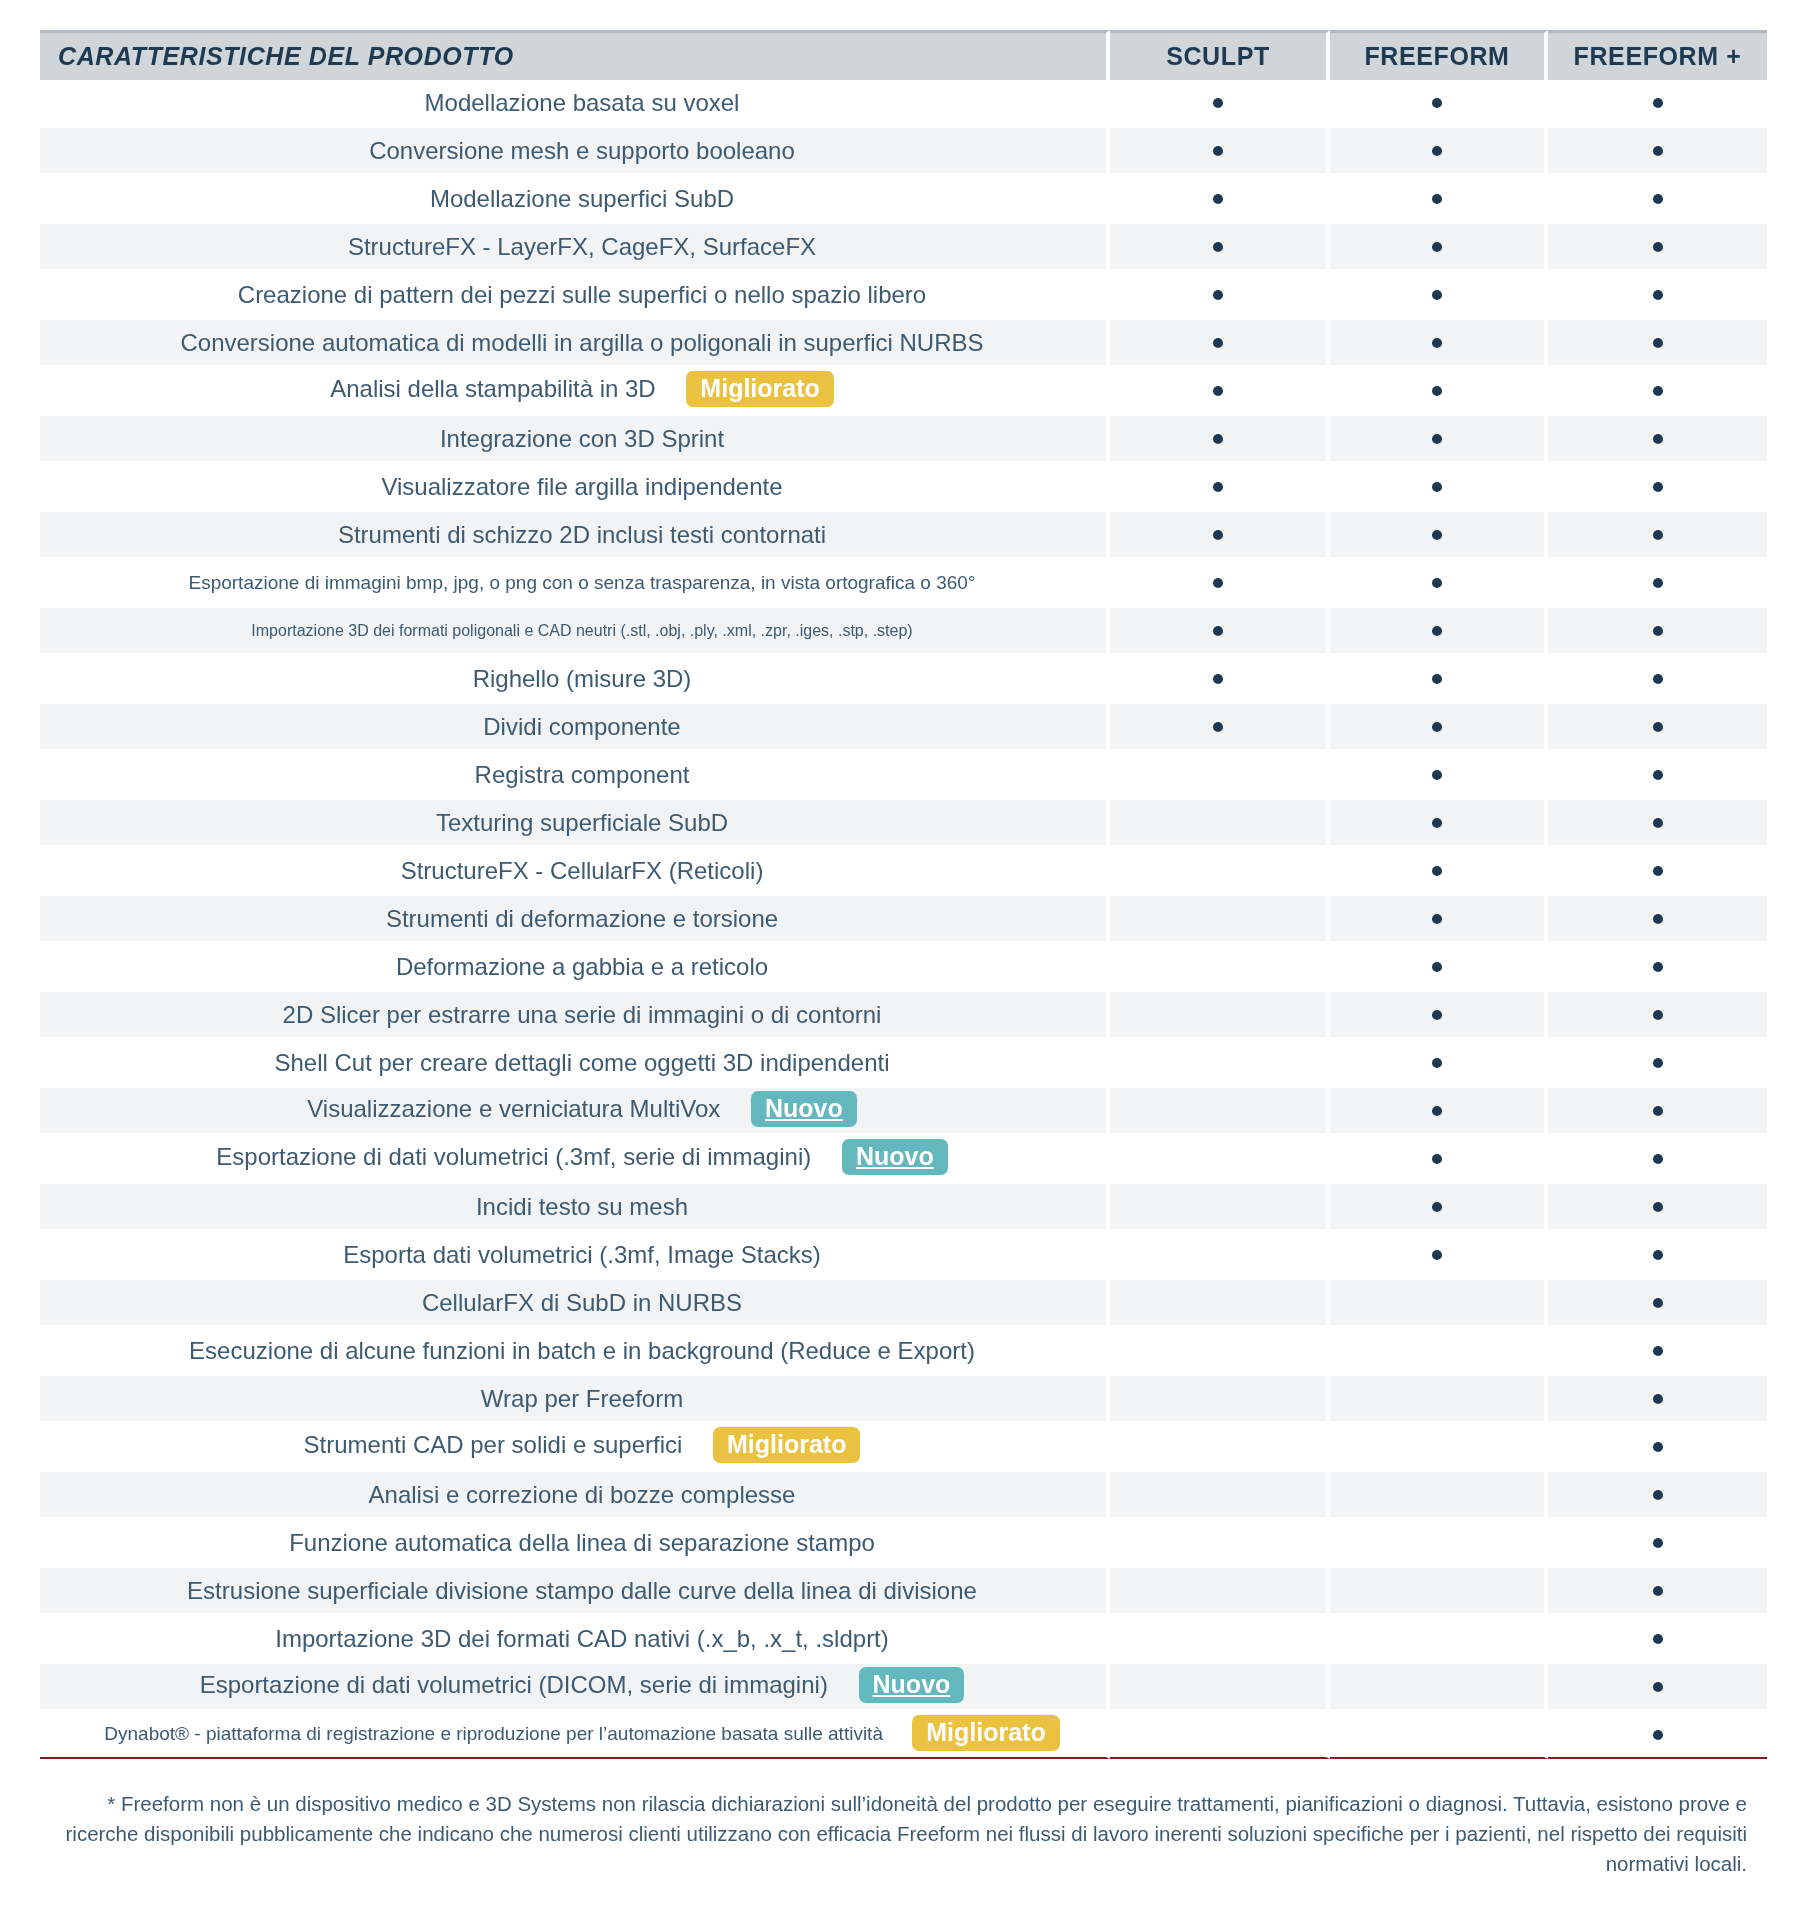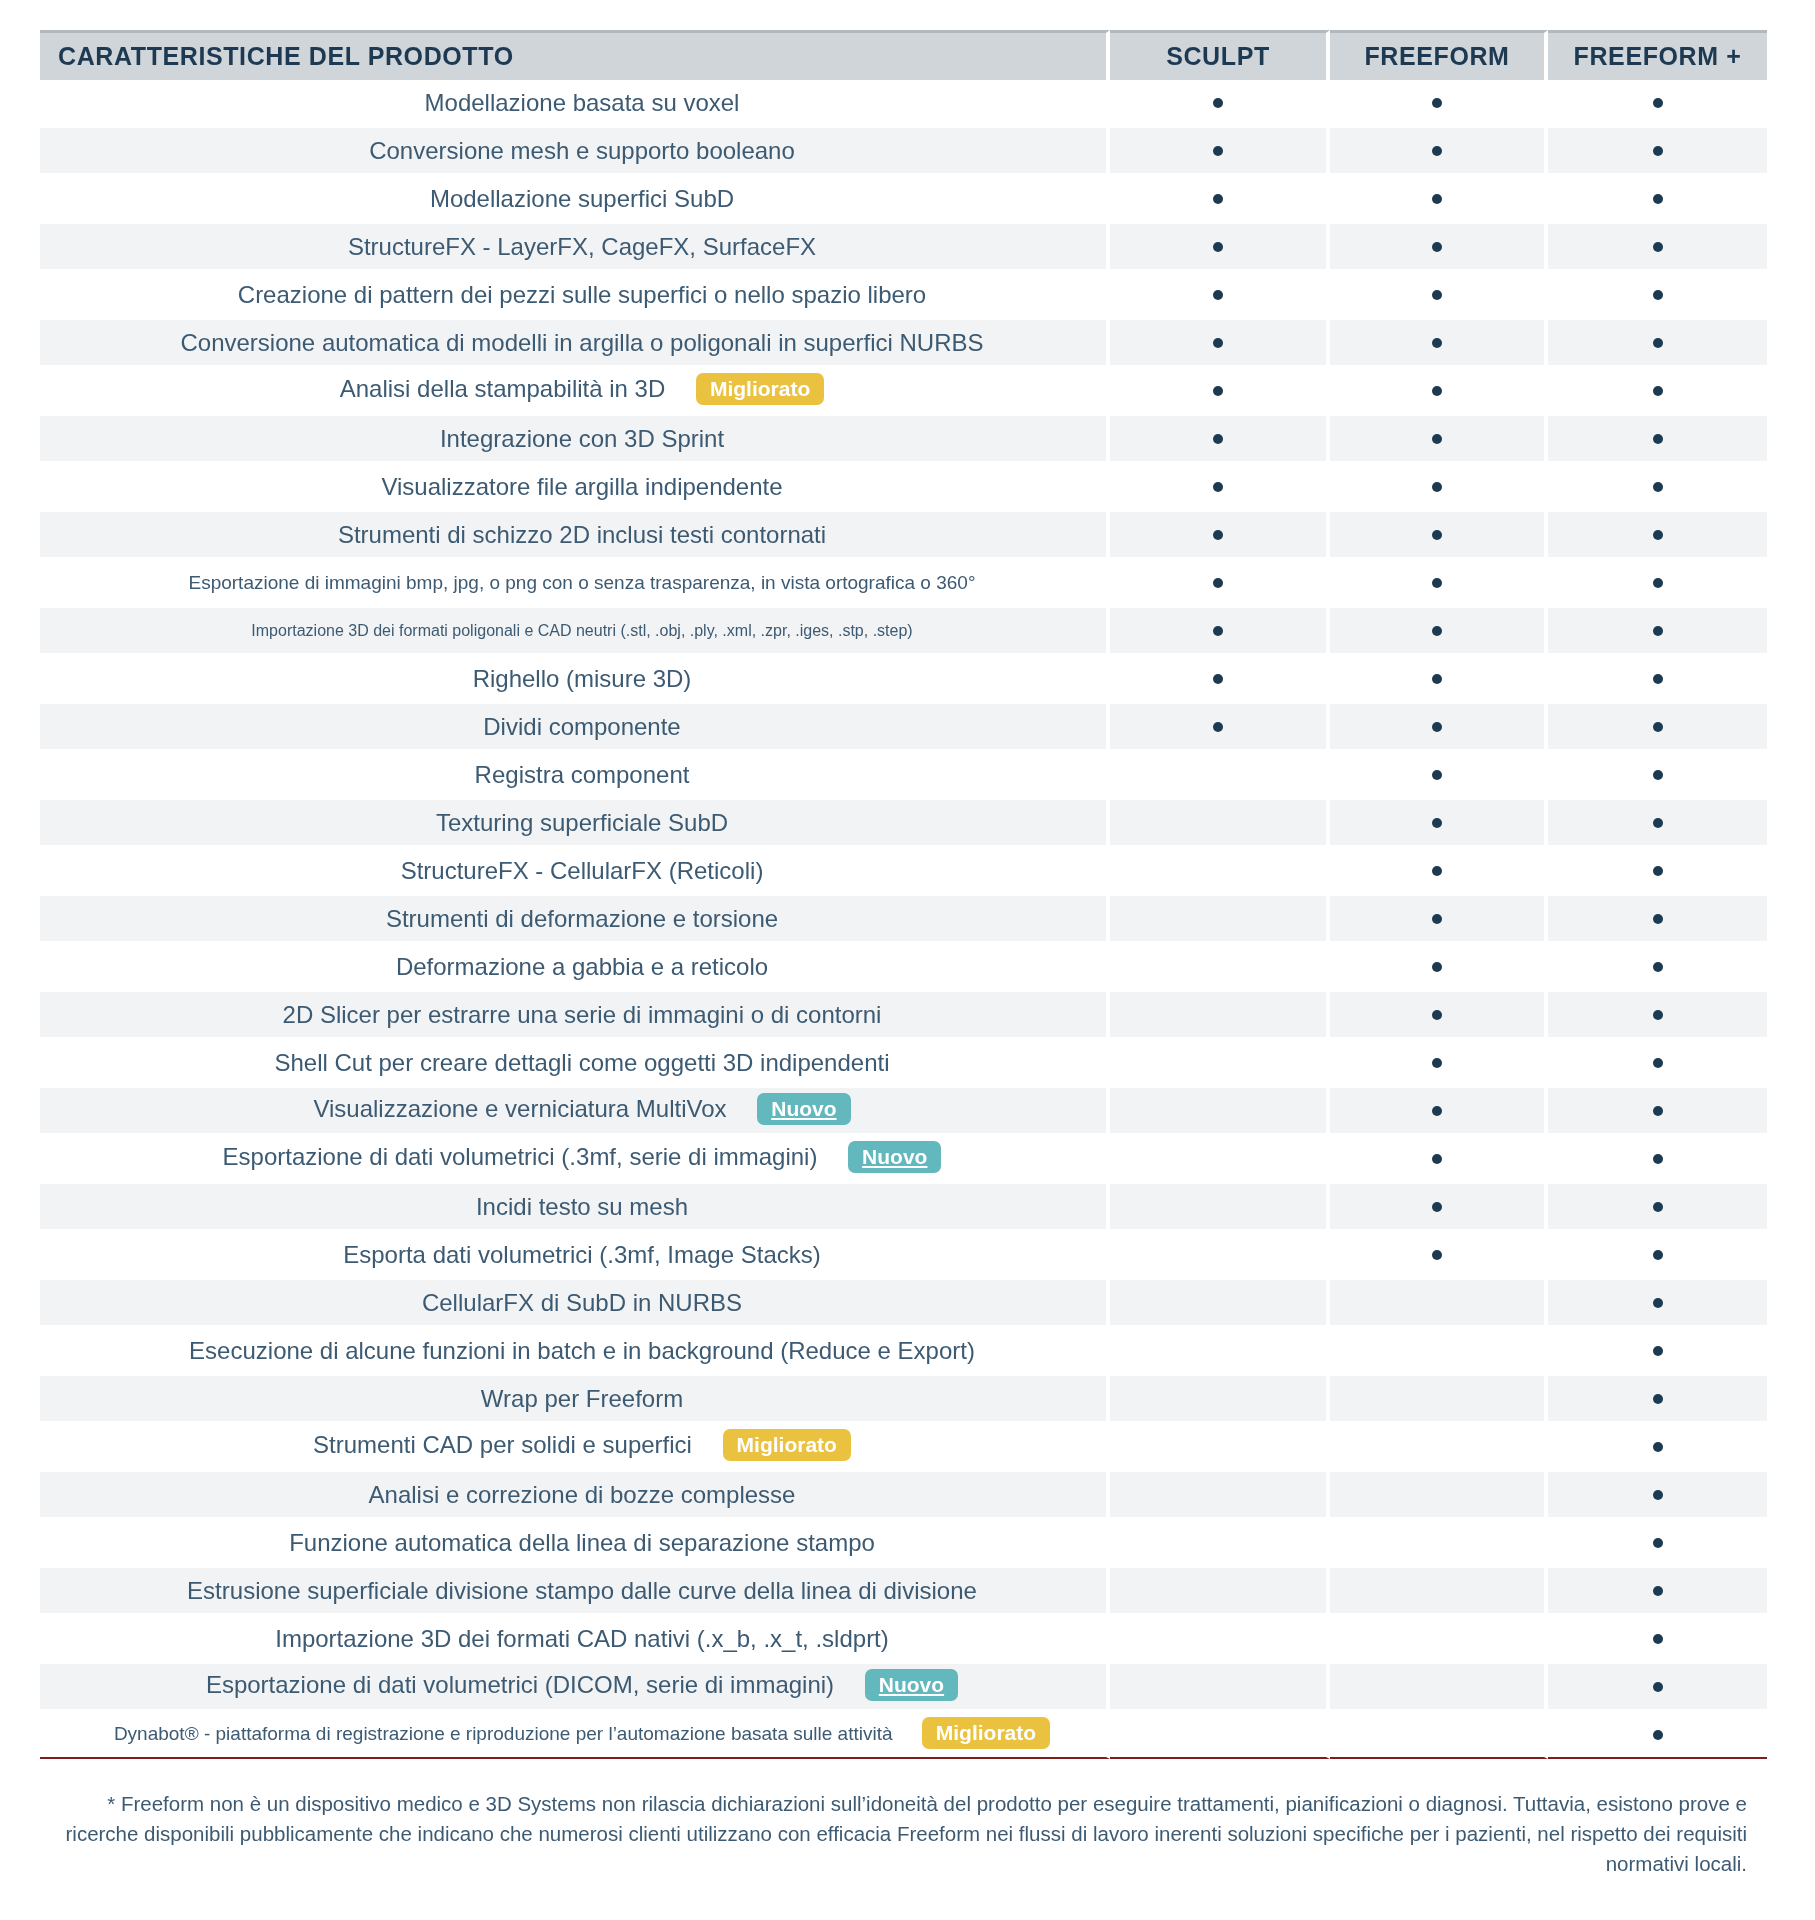--- a/index.html
+++ b/index.html
@@ -34,20 +34,21 @@
     height: 47px;
     font-size: 25px;
     font-weight: bold;
     color: #1e3a52;
     letter-spacing: 0.6px;
     padding: 0;
   }
   thead th.feat-h {
     text-align: left;
     padding-left: 18px;
+    font-style: italic;
   }
   thead th.prod-h { }
   th, td { border-right: 4px solid #ffffff; }
   th:last-child, td:last-child { border-right: none; }
 
   tbody td {
     height: 45px;
     border-bottom: 3px solid #ffffff;
     padding: 0;
   }
@@ -76,21 +77,21 @@
     vertical-align: middle;
   }
 
   .badge {
     display: inline-block;
     margin-left: 24px;
     padding: 5px 14px 6px 14px;
     border-radius: 7px;
     color: #ffffff;
     font-weight: bold;
-    font-size: 21px;
+    font-size: 25px;
     line-height: 1;
     vertical-align: middle;
     position: relative;
     top: -2px;
   }
   .badge.improved { background: #eac23f; }
   .badge.new      { background: #62b8bd; text-decoration: underline; }
 
   .footnote {
     margin: 30px 20px 0 0;

